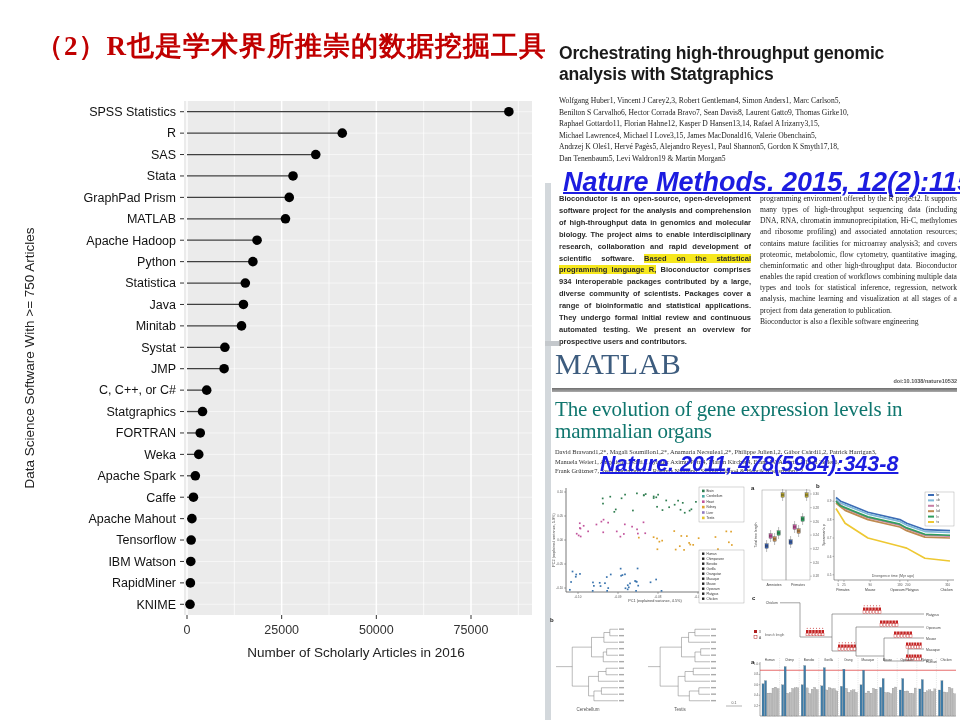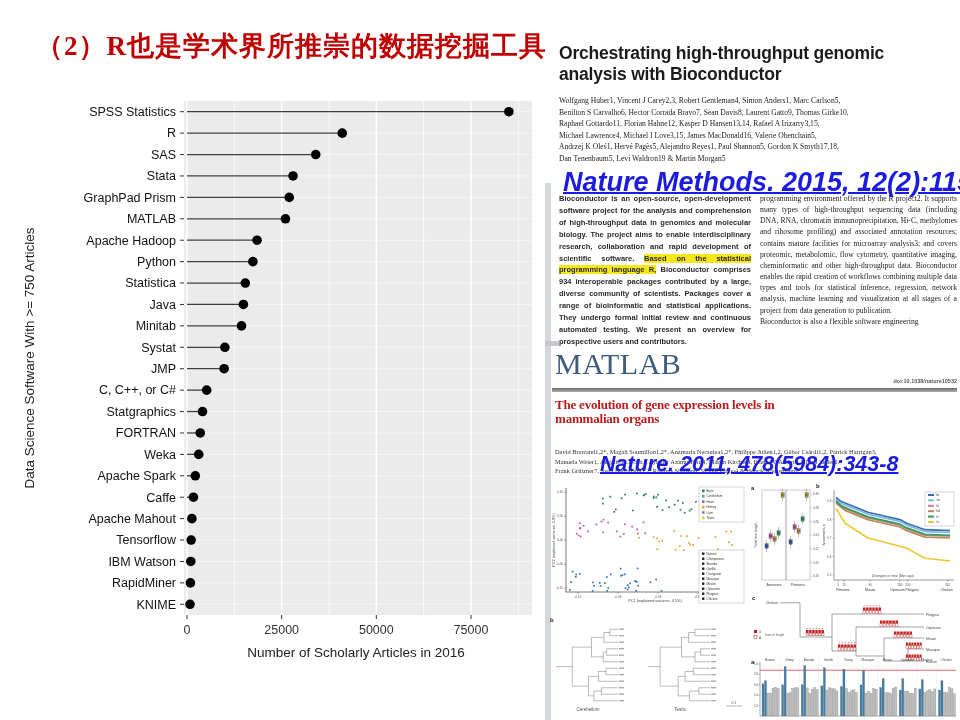--- a/index.html
+++ b/index.html
@@ -23,21 +23,21 @@
   .abs{position:absolute;left:14px;top:178px;width:398px;display:flex;gap:9px}
   .absL{width:192px;font-size:7.5px;line-height:11.9px;font-weight:700;color:#2a2a2a;text-align:justify}
   .hl{background:#f6e71d}
   .absR{width:197px;font-family:Liberation Serif, serif;font-size:7.6px;line-height:11.15px;color:#222;
     text-align:justify;white-space:pre-line}
   .artrow{position:absolute;left:10px;top:332px;width:402px;height:40px}
   .article{font-family:"Liberation Serif",serif;font-size:30px;color:#3d5c7e;letter-spacing:.5px}
   .doi{position:absolute;right:0;bottom:3px;font-size:5.5px;color:#555;font-weight:700}
   .rule{position:absolute;left:7px;top:373px;width:405px;height:4px;background:linear-gradient(#6e6e6e,#ababab)}
   .p2-title{position:absolute;left:10px;top:383px;width:404px;font-family:"Liberation Serif",serif;
-    font-size:13px;font-weight:700;line-height:1.07;color:#b91c1c;letter-spacing:-.2px;white-space:pre-line}
+    font-size:21px;font-weight:400;line-height:1.07;color:#0f766e;letter-spacing:-.2px;white-space:pre-line}
   .p2-authors{position:absolute;left:10px;top:432px;width:402px;font-family:"Liberation Serif",serif;
     font-size:6.4px;line-height:9.5px;color:#333;white-space:pre-line;overflow:hidden;height:30px}
   #figs{position:absolute;left:3px;top:465px}
 </style>
 </head>
 <body>
 
 <div class="slide">
 
   <div class="slide-title">（2）R也是学术界所推崇的数据挖掘工具</div>
@@ -185,21 +185,21 @@
         <text x="16" y="263" text-anchor="middle" font-size="13.5" fill="#222" transform="rotate(-90 16 263)">Data Science Software With &gt;= 750 Articles</text>
       </svg>
   </div>
 
   <div class="rightcol">
     <div class="page-edge"></div>
     <div class="page-split"></div>
 
     <div>
       <div class="p1-title">Orchestrating high-throughput genomic
-analysis with Bioconductor</div>
+analysis with Statgraphics</div>
       <div class="p1-authors">Wolfgang Huber1, Vincent J Carey2,3, Robert Gentleman4, Simon Anders1, Marc Carlson5,
 Benilton S Carvalho6, Hector Corrada Bravo7, Sean Davis8, Laurent Gatto9, Thomas Girke10,
 Raphael Gottardo11, Florian Hahne12, Kasper D Hansen13,14, Rafael A Irizarry3,15,
 Michael Lawrence4, Michael I Love3,15, James MacDonald16, Valerie Obenchain5,
 Andrzej K Oleś1, Hervé Pagès5, Alejandro Reyes1, Paul Shannon5, Gordon K Smyth17,18,
 Dan Tenenbaum5, Levi Waldron19 &amp; Martin Morgan5</div>
       <div class="cite cite1">Nature Methods. 2015, 12(2):115-21</div>
       <div class="abs">
         <div class="absL"><span>Bioconductor is an open-source, open-development software project for the analysis and comprehension of high-throughput data in genomics and molecular biology. The project aims to enable interdisciplinary research, collaboration and rapid development of scientific software. </span><span class="hl">Based on the statistical programming language R,</span><span> Bioconductor comprises 934 interoperable packages contributed by a large, diverse community of scientists. Packages cover a range of bioinformatic and statistical applications. They undergo formal initial review and continuous automated testing. We present an overview for prospective users and contributors.</span></div>
         <div class="absR">programming environment offered by the R project2. It supports many types of high-throughput sequencing data (including DNA, RNA, chromatin immunoprecipitation, Hi-C, methylomes and ribosome profiling) and associated annotation resources; contains mature facilities for microarray analysis3; and covers proteomic, metabolomic, flow cytometry, quantitative imaging, cheminformatic and other high-throughput data. Bioconductor enables the rapid creation of workflows combining multiple data types and tools for statistical inference, regression, network analysis, machine learning and visualization at all stages of a project from data generation to publication.

